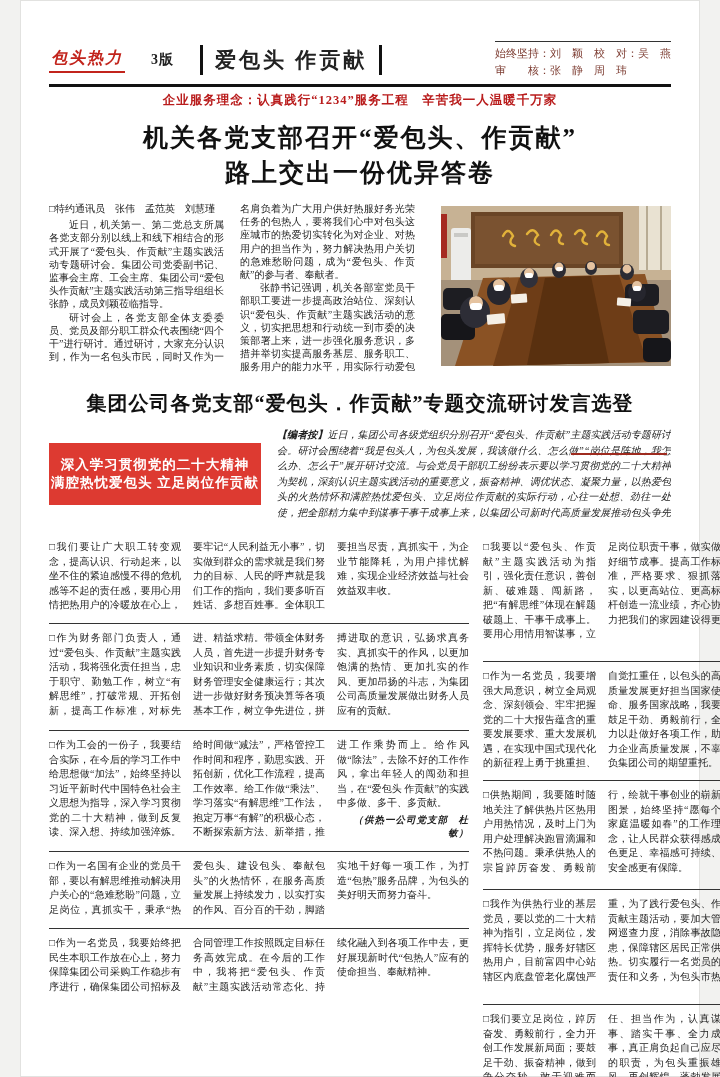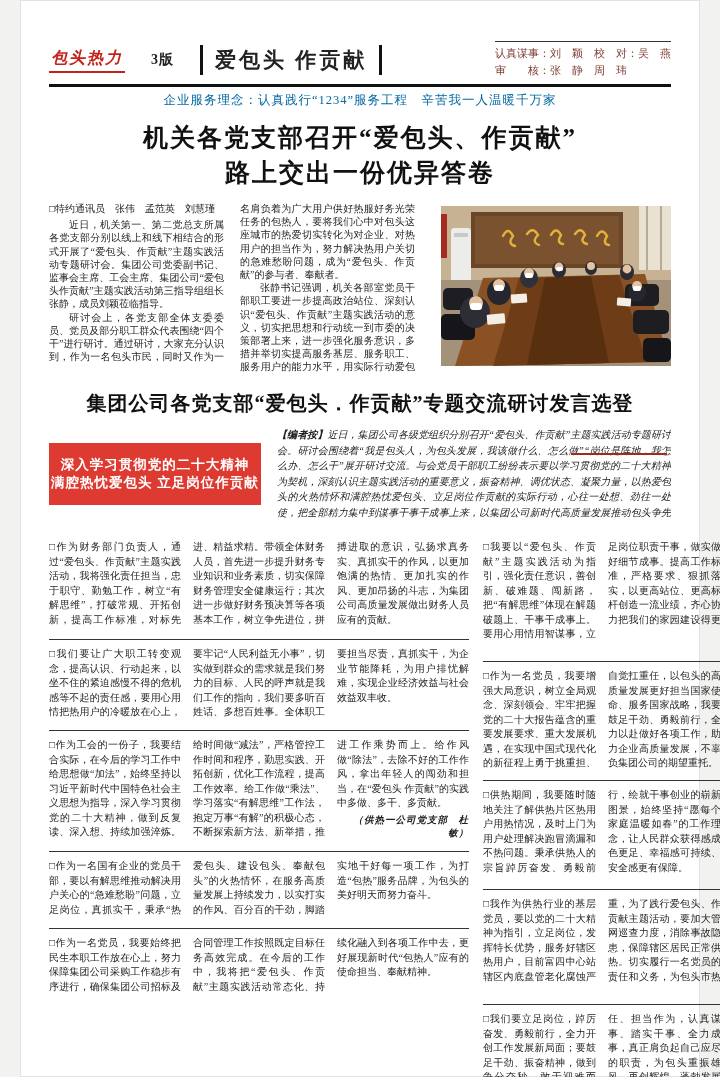--- a/index.html
+++ b/index.html
@@ -11,21 +11,21 @@
   
   .mast{display:flex;align-items:center;}
   .paper-name{color:#c2241c;font-style:italic;font-weight:bold;font-size:16px;
     border-bottom:2px solid #c2241c;padding:0 2px 2px;letter-spacing:2px;}
   .page-no{font-weight:bold;font-size:14px;margin-left:26px;letter-spacing:1px;}
   .section-title{font-size:21px;font-weight:bold;letter-spacing:3px;margin-left:26px;
     border-left:3px solid #111;border-right:3px solid #111;padding:1px 12px;}
   .editors{margin-left:auto;font-size:11px;color:#7c3b30;border-top:1px solid #333;
     padding-top:3px;line-height:1.55;white-space:nowrap;}
   .mast-rule{border-top:3px solid #111;margin-top:5px;}
-  .slogan{text-align:center;color:#0369a1;font-weight:normal;font-size:12.5px;padding:5px 0 2px;letter-spacing:1px;}
+  .slogan{text-align:center;color:#b91c1c;font-weight:bold;font-size:12.5px;padding:5px 0 2px;letter-spacing:1px;}
   
   .a1-title{font-size:25px;font-weight:bold;text-align:center;line-height:1.38;
     margin-top:10px;letter-spacing:2px;color:#111;}
   .a1-row{display:flex;gap:26px;margin-top:12px;}
   .a1-text{width:420px;height:172px;column-count:2;column-gap:16px;column-fill:auto;
     font-size:10px;line-height:1.32;text-align:justify;overflow:hidden;}
   .a1-text p{margin:0;text-indent:2em;}
   .byline{margin-bottom:3px;font-size:10px;}
   .photo{width:230px;height:160px;overflow:hidden;background:#b9a78c;flex:none;margin-top:4px;}
   
@@ -52,21 +52,21 @@
 </head>
 <body>
 
 <div class="page">
 
   <div class="mast">
     <span class="paper-name">包头热力</span>
     <span class="page-no">3版</span>
     <span class="section-title">爱包头 作贡献</span>
     <span class="editors">
-      <span>认真谋事：刘　颖　校　对：吴　燕</span><br>
+      <span>始终坚持：刘　颖　校　对：吴　燕</span><br>
       <span>审　　核：张　静　周　玮</span>
     </span>
   </div>
   <div class="mast-rule"></div>
   <div class="slogan">企业服务理念：认真践行“1234”服务工程　辛苦我一人温暖千万家</div>
 
   <div class="a1-title">
     <div>机关各党支部召开“爱包头、作贡献”</div>
     <div>路上交出一份优异答卷</div>
   </div>
@@ -146,26 +146,26 @@
     </div>
     <div class="ed-note">
       <span class="lead">【编者按】</span><span>近日，集团公司各级党组织分别召开“爱包头、作贡献”主题实践活动专题研讨会。研讨会围绕着“我是包头人，为包头发展，我该做什么、怎么做”“岗位是阵地，我怎么办、怎么干”展开研讨交流。与会党员干部职工纷纷表示要以学习贯彻党的二十大精神为契机，深刻认识主题实践活动的重要意义，振奋精神、调优状态、凝聚力量，以热爱包头的火热情怀和满腔热忱爱包头、立足岗位作贡献的实际行动，心往一处想、劲往一处使，把全部精力集中到谋事干事干成事上来，以集团公司新时代高质量发展推动包头争先进位、重振雄风、再创辉煌，努力在新的“赶考”路上交出一份优异答卷。</span>
     </div>
   </div>
   <div class="red-tick"></div>
 
   <div class="speeches">
 
     <div class="col-left">
+      <div class="row" style="height:76px">
+        <span>□我们要让广大职工转变观念，提高认识、行动起来，以坐不住的紧迫感慢不得的危机感等不起的责任感，要用心用情把热用户的冷暖放在心上，要牢记“人民利益无小事”，切实做到群众的需求就是我们努力的目标、人民的呼声就是我们工作的指向，我们要多听百姓话、多想百姓事。全体职工要担当尽责，真抓实干，为企业节能降耗，为用户排忧解难，实现企业经济效益与社会效益双丰收。</span>
+        
+      </div>
       <div class="row" style="height:92px">
         <span>□作为财务部门负责人，通过“爱包头、作贡献”主题实践活动，我将强化责任担当，忠于职守、勤勉工作，树立“有解思维”，打破常规、开拓创新，提高工作标准，对标先进、精益求精。带领全体财务人员，首先进一步提升财务专业知识和业务素质，切实保障财务管理安全健康运行；其次进一步做好财务预决算等各项基本工作，树立争先进位，拼搏进取的意识，弘扬求真务实、真抓实干的作风，以更加饱满的热情、更加扎实的作风、更加昂扬的斗志，为集团公司高质量发展做出财务人员应有的贡献。</span>
-        
-      </div>
-      <div class="row" style="height:76px">
-        <span>□我们要让广大职工转变观念，提高认识、行动起来，以坐不住的紧迫感慢不得的危机感等不起的责任感，要用心用情把热用户的冷暖放在心上，要牢记“人民利益无小事”，切实做到群众的需求就是我们努力的目标、人民的呼声就是我们工作的指向，我们要多听百姓话、多想百姓事。全体职工要担当尽责，真抓实干，为企业节能降耗，为用户排忧解难，实现企业经济效益与社会效益双丰收。</span>
         
       </div>
       <div class="row" style="height:106px">
         <span>□作为工会的一份子，我要结合实际，在今后的学习工作中给思想做“加法”，始终坚持以习近平新时代中国特色社会主义思想为指导，深入学习贯彻党的二十大精神，做到反复读、深入想、持续加强淬炼。给时间做“减法”，严格管控工作时间和程序，勤思实践、开拓创新，优化工作流程，提高工作效率。给工作做“乘法”、学习落实“有解思维”工作法，抱定万事“有解”的积极心态，不断探索新方法、新举措，推进工作乘势而上。给作风做“除法”，去除不好的工作作风，拿出年轻人的闯劲和担当，在“爱包头 作贡献”的实践中多做、多干、多贡献。</span>
         <span class="attr">（供热一公司党支部　杜　敏）</span>
       </div>
       <div class="row" style="height:62px">
         <span>□作为一名国有企业的党员干部，要以有解思维推动解决用户关心的“急难愁盼”问题，立足岗位，真抓实干，秉承“热爱包头、建设包头、奉献包头”的火热情怀，在服务高质量发展上持续发力，以实打实的作风、百分百的干劲，脚踏实地干好每一项工作，为打造“包热”服务品牌，为包头的美好明天而努力奋斗。</span>
         
       </div>

